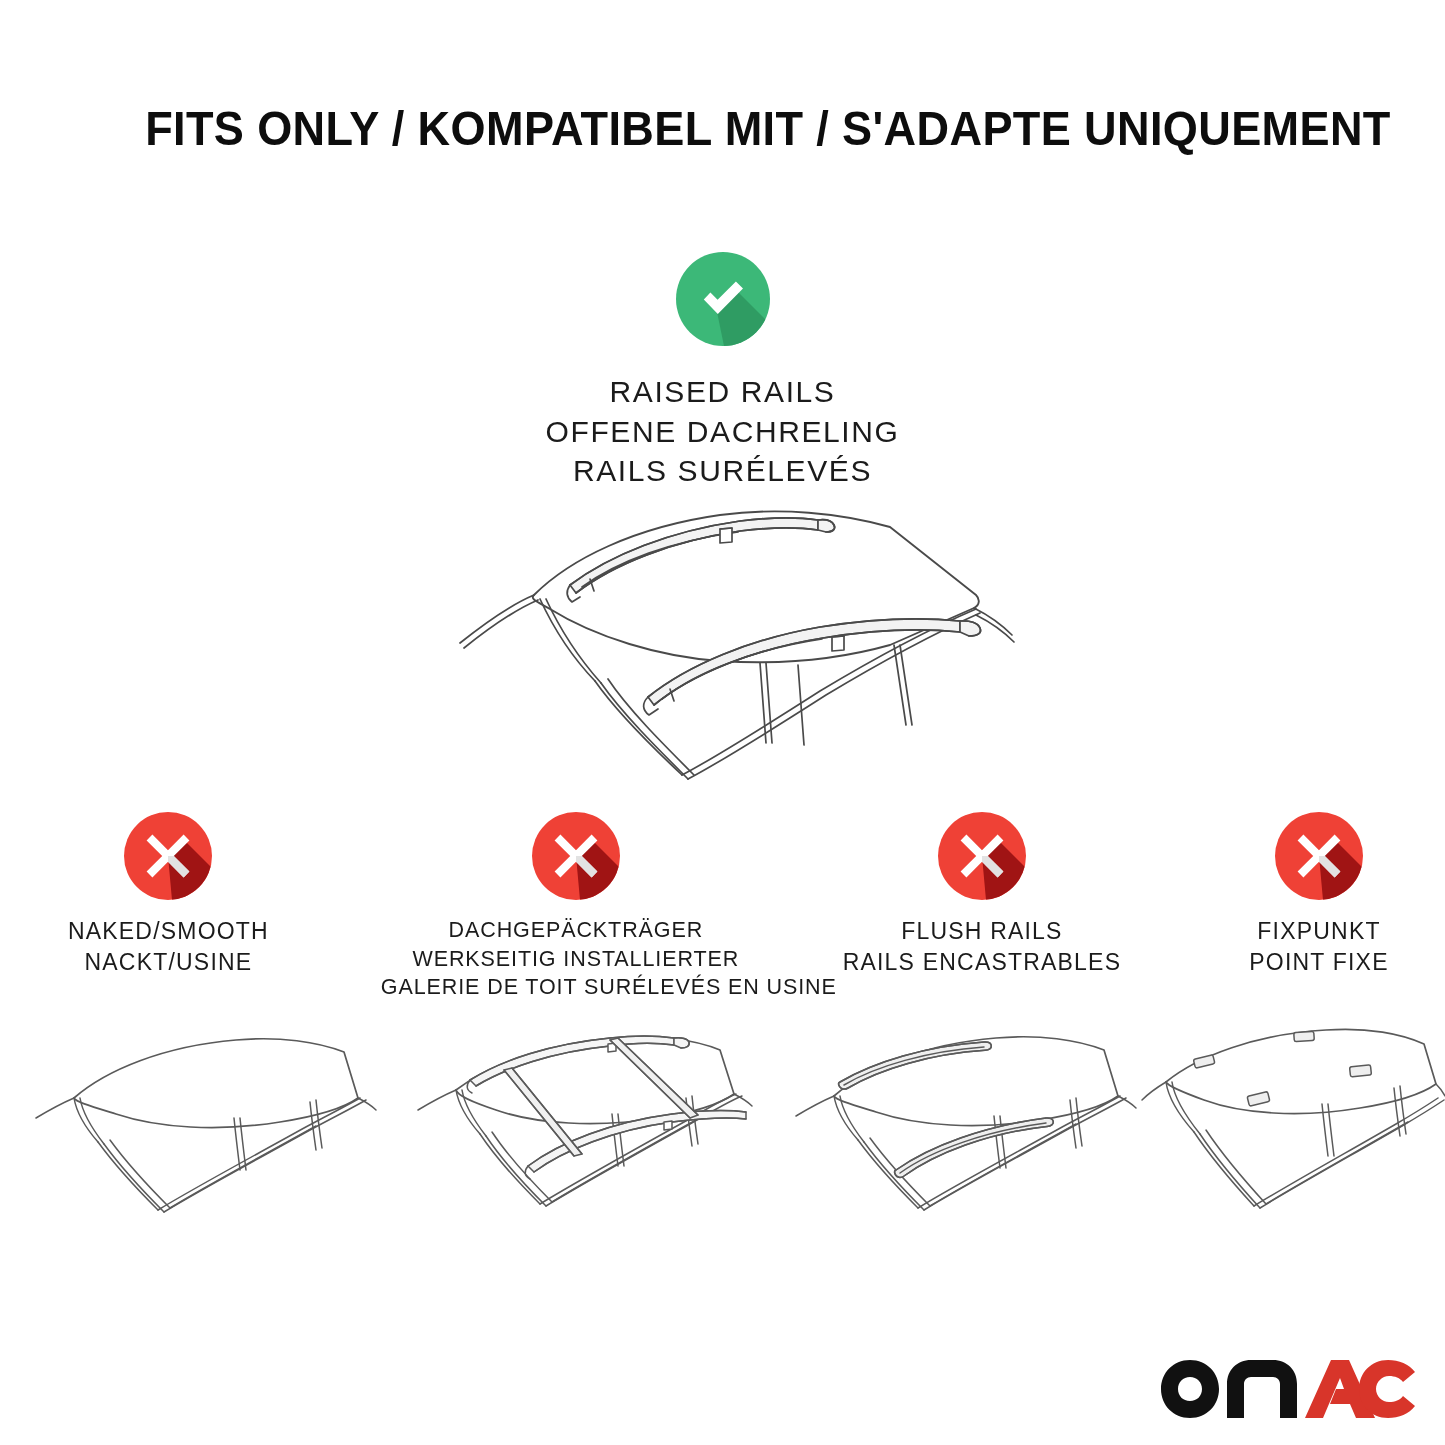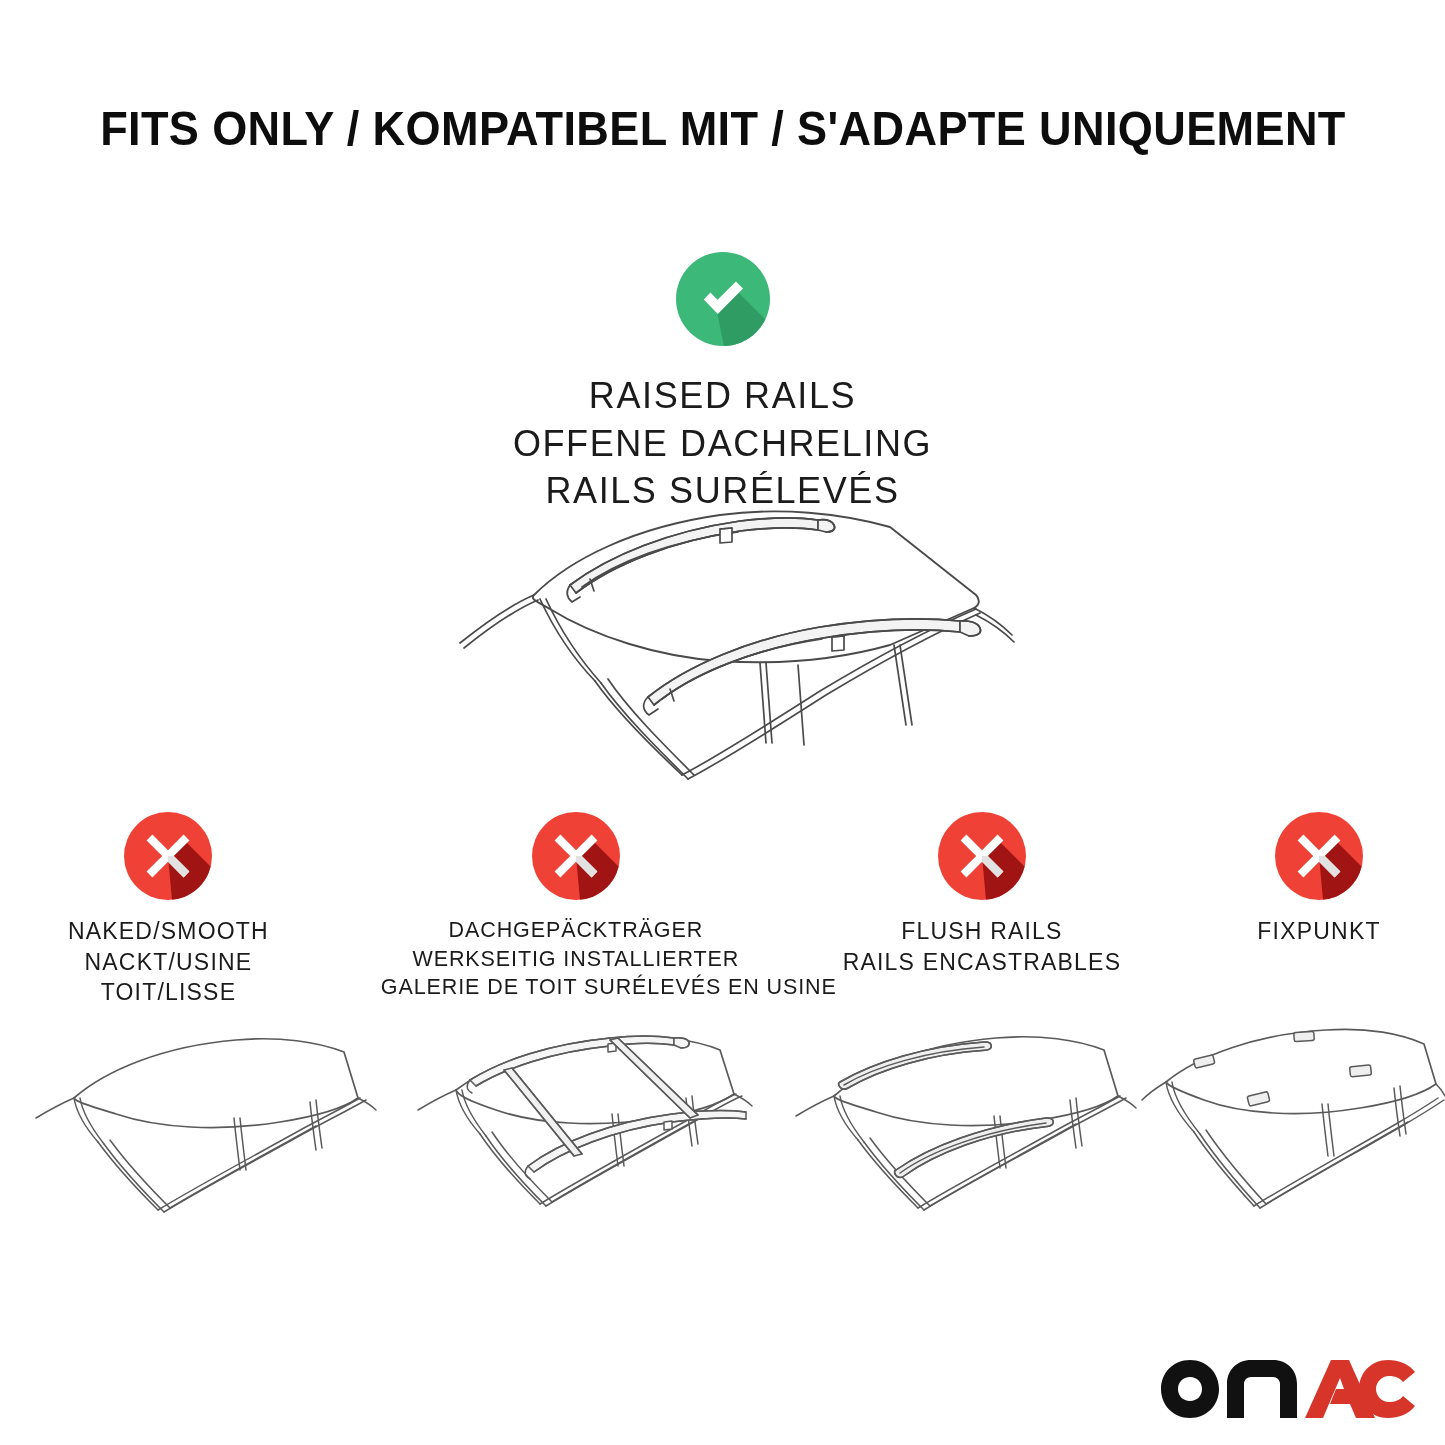--- a/index.html
+++ b/index.html
@@ -15,21 +15,21 @@
     overflow: hidden;
     position: relative;
   }
 
   
   .title-wrap {
     position: absolute;
     left: 0;
     top: 104px;
     width: 1445px;
-    text-align: center;
+    text-align: right;
   }
   .title {
     display: inline-block;
     font-family: "Liberation Sans Narrow", "Liberation Sans", sans-serif;
     font-weight: bold;
     font-size: 49px;
     letter-spacing: 0.4px;
     line-height: 1;
     color: #0d0d0d;
     transform: scaleX(0.92);
@@ -49,21 +49,21 @@
     width: 94px;
     height: 94px;
     margin: 0 auto;
     position: relative;
     display: block;
   }
   .badge svg { display: block; width: 94px; height: 94px; }
 
   .hero-labels {
     margin-top: 26px;
-    font-size: 36px;
+    font-size: 30px;
     line-height: 1.32;
     letter-spacing: 1.6px;
     color: #1b1b1b;
     font-weight: 400;
   }
   .hero-labels div { white-space: nowrap; }
 
   
   .hero-art {
     position: absolute;
@@ -243,21 +243,20 @@
         <g clip-path="url(#xc0)">
           <path d="M44 44 L60 28 L88 56 L88 88 L48 88 Z" fill="#a01414"></path>
         </g>
         <path d="M28.4 22.6 L22.6 28.4 L38.2 44 L22.6 59.6 L28.4 65.4 L44 49.8 L59.6 65.4 L65.4 59.6 L49.8 44 L65.4 28.4 L59.6 22.6 L44 38.2 Z" fill="#ffffff"></path>
         <path d="M44 44 L49.8 44 L65.4 59.6 L59.6 65.4 L44 49.8 Z" fill="#e2e2e2"></path>
       </svg>
     </span>
     <div class="col-labels">
       <div>NAKED/SMOOTH</div>
       <div>NACKT/USINE</div>
-      <div>TOIT/LISSE</div>
     </div>
   </div>
 
   <div class="col col-1">
     <span class="badge-x">
       <svg viewBox="0 0 88 88" xmlns="http://www.w3.org/2000/svg">
         <defs>
             <clipPath id="xc1">
               <circle cx="44" cy="44" r="44"></circle>
             </clipPath>
@@ -310,20 +309,21 @@
         <circle cx="44" cy="44" r="44" fill="#ef4136"></circle>
         <g clip-path="url(#xc3)">
           <path d="M44 44 L60 28 L88 56 L88 88 L48 88 Z" fill="#a01414"></path>
         </g>
         <path d="M28.4 22.6 L22.6 28.4 L38.2 44 L22.6 59.6 L28.4 65.4 L44 49.8 L59.6 65.4 L65.4 59.6 L49.8 44 L65.4 28.4 L59.6 22.6 L44 38.2 Z" fill="#ffffff"></path>
         <path d="M44 44 L49.8 44 L65.4 59.6 L59.6 65.4 L44 49.8 Z" fill="#e2e2e2"></path>
       </svg>
     </span>
     <div class="col-labels">
       <div>FIXPUNKT</div>
+      <div>POINT FIXE</div>
     </div>
   </div>
 </div>
 
 <div class="bottom-art art-0">
   <svg viewBox="0 0 360 250" xmlns="http://www.w3.org/2000/svg" fill="none" stroke="#5a5a5a" stroke-width="1.5" stroke-linecap="round" stroke-linejoin="round">
     <path d="M56 80 C88 52 146 28 218 22 C262 18 300 24 326 34 L340 80
              C326 90 300 98 262 104 C200 114 140 110 98 96 C72 88 58 84 56 80 Z" stroke-width="1.7"></path>
     <path d="M56 80 C42 86 28 94 18 100"></path>
     <path d="M56 80 C58 92 66 108 80 124"></path>

